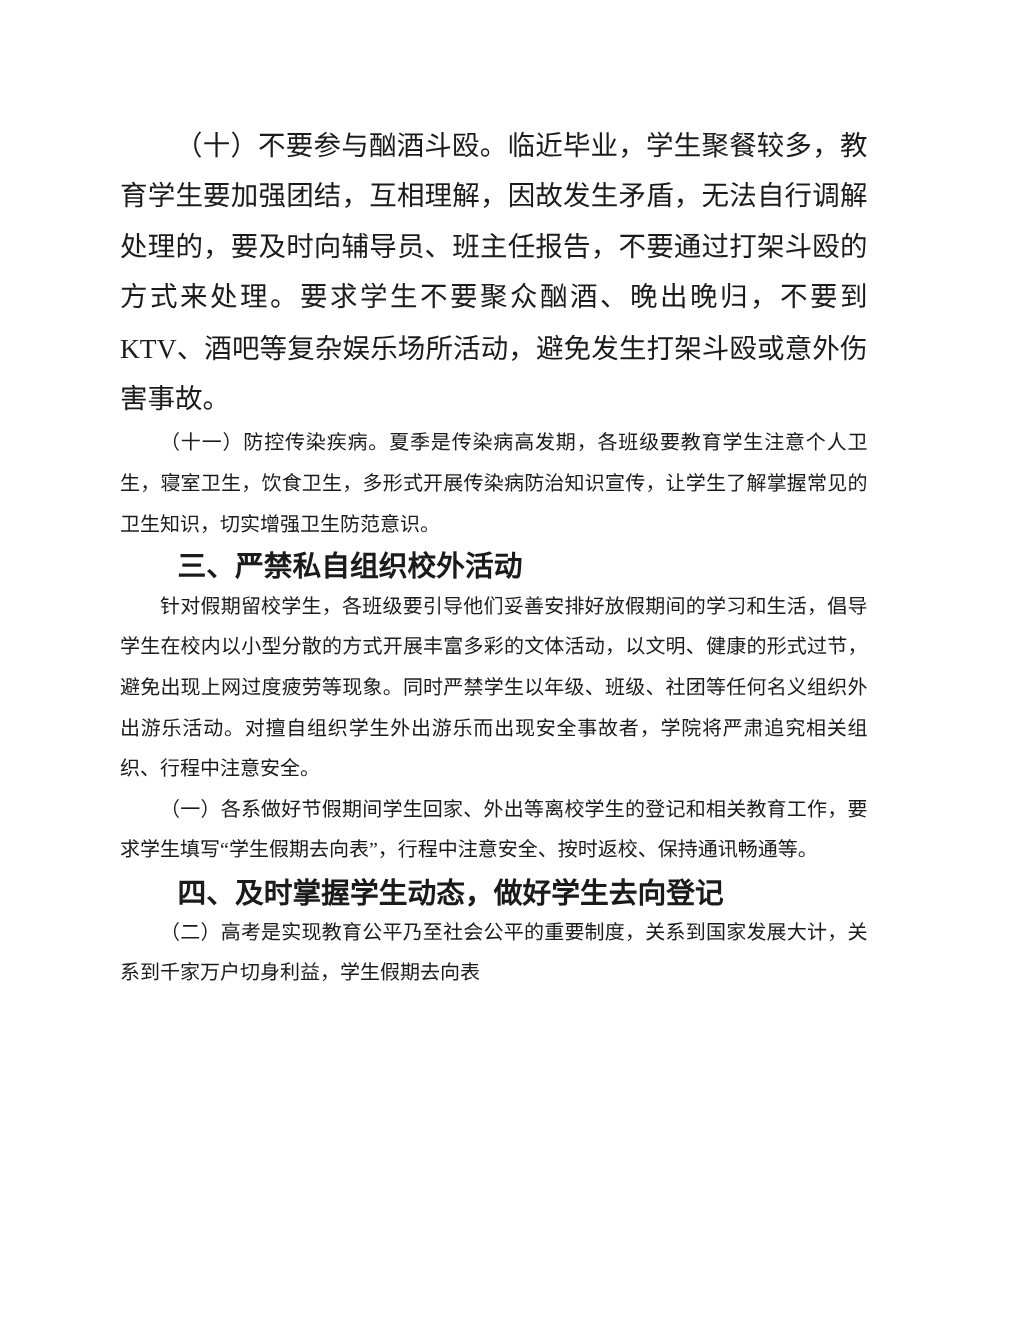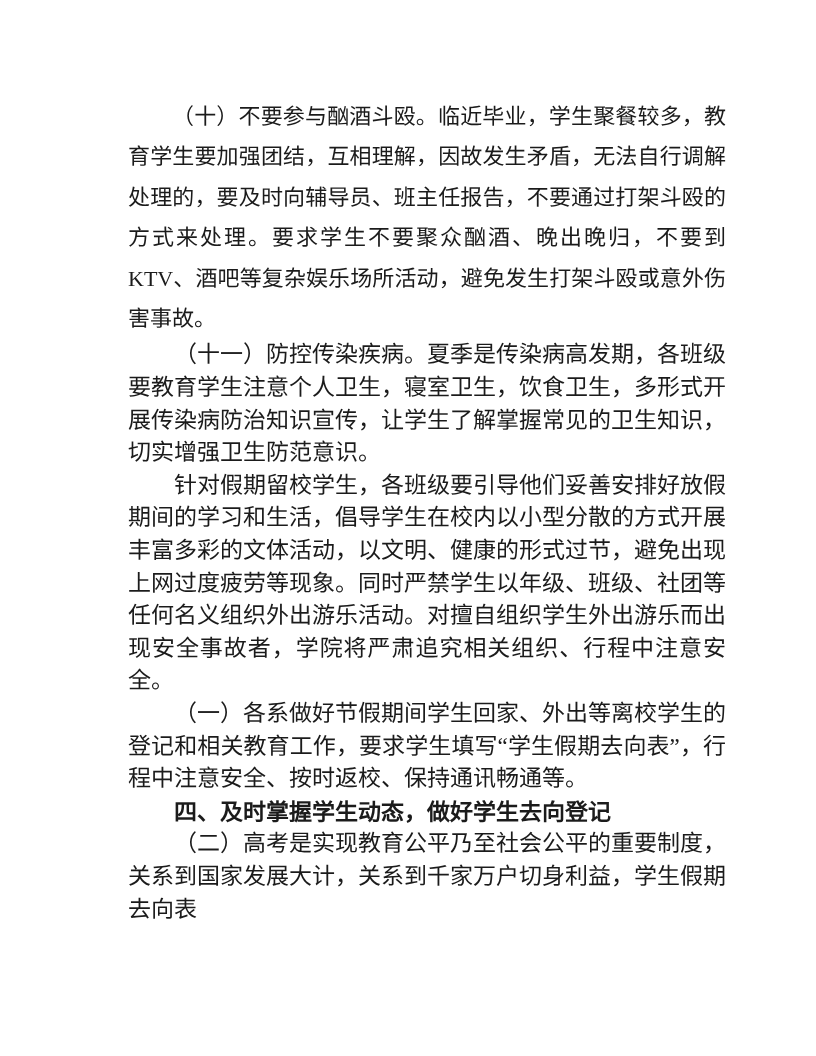--- a/index.html
+++ b/index.html
@@ -10,57 +10,58 @@
   .page {
     position: relative;
     width: 816px;
     height: 1056px;
     background: #ffffff;
     overflow: hidden;
     font-family: "Liberation Serif", "DejaVu Serif", serif;
   }
   .content {
     position: absolute;
-    left: 128px;
+    left: 96px;
     top: 0;
     width: 598px;
     padding-top: 97px;
     color: #1b1b1b;
   }
   .content p {
     margin: 0;
     text-indent: 2em;
     text-align: justify;
     line-break: strict;
   }
   
   .para-a {
     font-size: 22px;
     line-height: 40.4px;
   }
   
   .para-b {
-    font-size: 23px;
+    font-size: 16px;
     line-height: 32.6px;
   }
   .heading {
     font-family: "Liberation Sans", "DejaVu Sans", sans-serif;
     font-weight: 700;
     font-size: 23px;
     line-height: 32.6px;
     text-align: left;
   }
   .heading-three { margin-bottom: 12px; }
   .heading-four  { margin-top: 17px; margin-bottom: 5px; }
 </style>
 </head>
 <body>
 
 <div class="page">
   <div class="content">
     <p class="para-a">（十）不要参与酗酒斗殴。临近毕业，学生聚餐较多，教育学生要加强团结，互相理解，因故发生矛盾，无法自行调解处理的，要及时向辅导员、班主任报告，不要通过打架斗殴的方式来处理。要求学生不要聚众酗酒、晚出晚归，不要到 KTV、酒吧等复杂娱乐场所活动，避免发生打架斗殴或意外伤害事故。</p>
     <p class="para-b">（十一）防控传染疾病。夏季是传染病高发期，各班级要教育学生注意个人卫生，寝室卫生，饮食卫生，多形式开展传染病防治知识宣传，让学生了解掌握常见的卫生知识，切实增强卫生防范意识。</p>
+    <p class="para-b heading heading-three">三、严禁私自组织校外活动</p>
     <p class="para-b">针对假期留校学生，各班级要引导他们妥善安排好放假期间的学习和生活，倡导学生在校内以小型分散的方式开展丰富多彩的文体活动，以文明、健康的形式过节，避免出现上网过度疲劳等现象。同时严禁学生以年级、班级、社团等任何名义组织外出游乐活动。对擅自组织学生外出游乐而出现安全事故者，学院将严肃追究相关组织、行程中注意安全。</p>
     <p class="para-b">（一）各系做好节假期间学生回家、外出等离校学生的登记和相关教育工作，要求学生填写“学生假期去向表”，行程中注意安全、按时返校、保持通讯畅通等。</p>
     <p class="para-b heading heading-four">四、及时掌握学生动态，做好学生去向登记</p>
     <p class="para-b">（二）高考是实现教育公平乃至社会公平的重要制度，关系到国家发展大计，关系到千家万户切身利益，学生假期去向表</p>
   </div>
 </div>
 
 </body></html>

